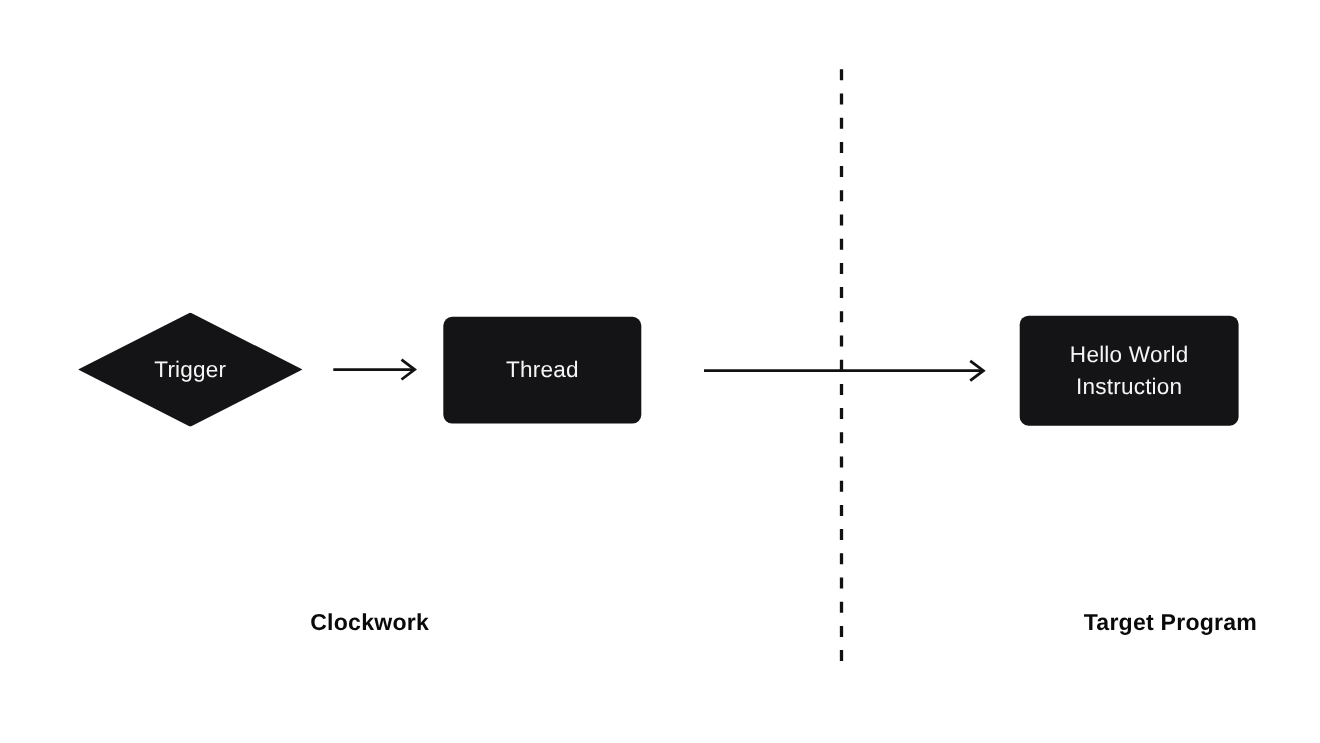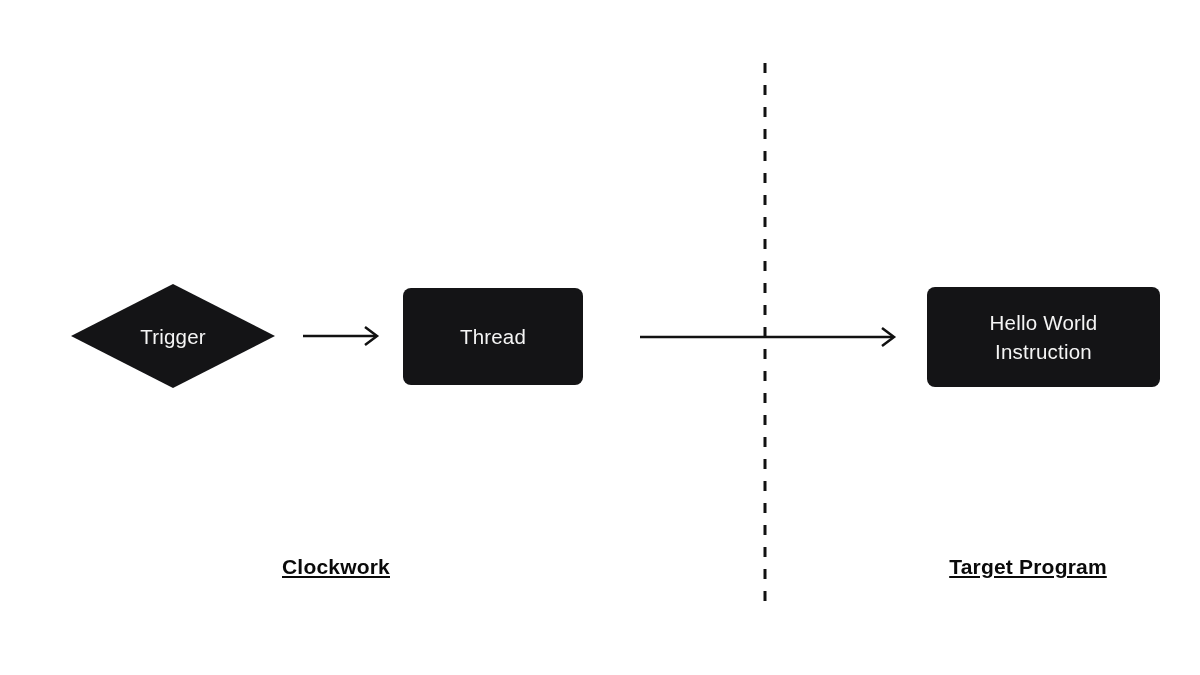--- a/index.html
+++ b/index.html
@@ -50,33 +50,32 @@
     font-size: 20.5px;
     line-height: 29px;
     letter-spacing: 0.2px;
   }
   .node-rect { border-radius: 8px; }
   .node-diamond {
     clip-path: polygon(50% 0, 100% 50%, 50% 100%, 0 50%);
   }
   .node-trigger  { left: 71px;  top: 284px; width: 204px; height: 104px; }
   .node-thread   { left: 403px; top: 288px; width: 180px; height: 97px; }
-  .node-instruction { left: 927px; top: 287px; width: 233px; height: 100px; padding: 0 30px; }
+  .node-instruction { left: 927px; top: 287px; width: 199px; height: 100px; padding: 0 30px; }
   .section-label {
     position: absolute;
     width: 240px;
     text-align: center;
     font-size: 21px;
     font-weight: 700;
     color: var(--label-text);
     letter-spacing: 0.2px;
-    text-decoration: underline;
   }
   .section-label-left  { left: 216px; top: 555px; }
-  .section-label-right { left: 908px; top: 555px; }
+  .section-label-right { left: 944px; top: 555px; }
 </style>
 </head>
 <body>
 
 <div class="canvas">
 
   <svg class="connectors" viewBox="0 0 1200 675" xmlns="http://www.w3.org/2000/svg" aria-hidden="true">
 
     <line class="dashed-line" x1="765" y1="63" x2="765" y2="610"></line>
 

